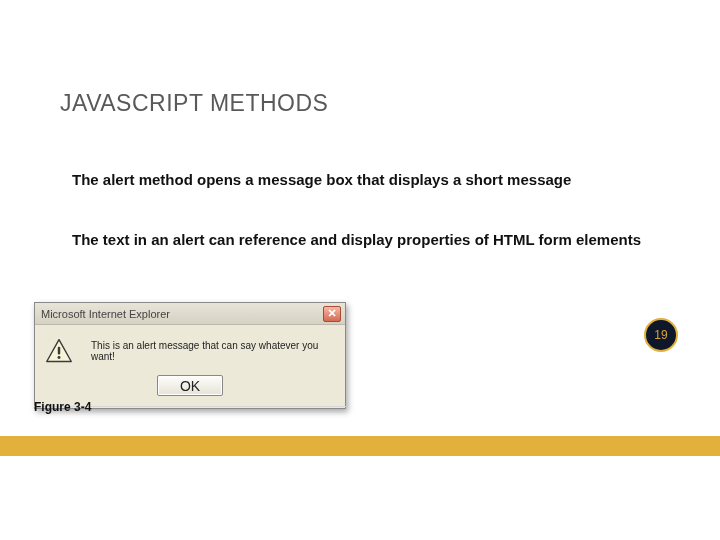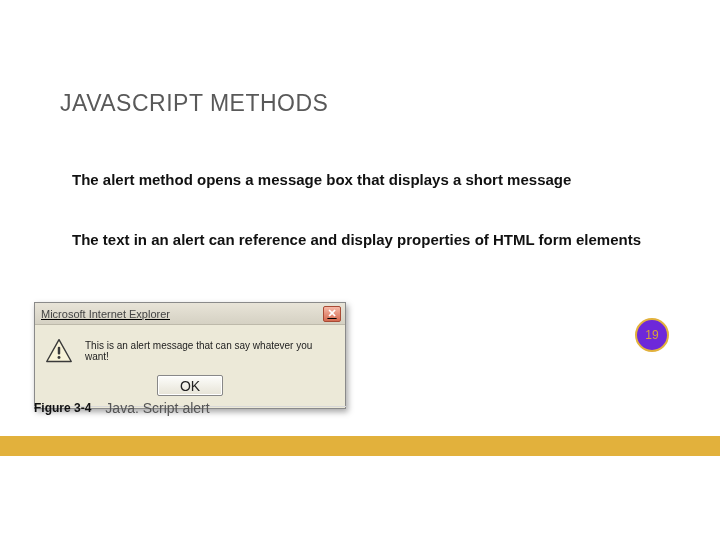--- a/index.html
+++ b/index.html
@@ -16,66 +16,65 @@
     border: 1px solid #8a8a8a; background: #ece9d8;
     box-shadow: 2px 3px 6px rgba(0,0,0,0.35);
     font-family: Tahoma, Arial, sans-serif;
   }
   .alert-titlebar {
     height: 22px;
     background: linear-gradient(#e8e4d8, #d5d1c3);
     display: flex; align-items: center; justify-content: space-between;
     padding: 0 4px 0 6px;
     border-bottom: 1px solid #bdb9aa;
-    text-decoration: underline;
   }
   .alert-titlebar .wtitle { font-size: 11px; color: #444; }
   .close-btn {
     width: 18px; height: 16px;
     background: linear-gradient(#f6b9a8, #d46a50);
     border: 1px solid #a84a34; border-radius: 2px;
     display: flex; align-items: center; justify-content: center;
     color: #fff; font-size: 11px; font-weight: 700; line-height: 1;
   }
   .alert-body {
-    display: flex; align-items: center; gap: 12px;
+    display: flex; align-items: center; gap: 18px;
     padding: 12px 10px 10px 10px;
   }
   .warn-icon {
     width: 28px; height: 28px; flex: 0 0 28px;
   }
   .alert-msg { font-size: 10px; color: #222; }
   .alert-buttons { display: flex; justify-content: center; padding: 0 0 12px 0; }
   .ok-btn {
     min-width: 66px; height: 21px;
     background: linear-gradient(#fdfdfb, #e6e3d6);
     border: 1px solid #888; border-radius: 2px;
     font-size: 14px; color: #222;
     box-shadow: inset 0 0 0 1px #fff;
   }
 
   
   .figcap {
     position: absolute; left: 34px; top: 400px;
-    display: flex; align-items: center; gap: 14px;
+    display: flex; gap: 22px;
     font-family: "Helvetica Neue", Arial, sans-serif;
   }
   .figcap .fignum { font-size: 12px; font-weight: 700; color: #111; }
   .figcap .figtitle { font-size: 14px; color: #555; font-weight: 300; }
   .fig-divider {
     position: absolute; left: 34px; top: 406px; width: 312px; height: 0;
     border-top: 1px solid #d8d8d8;
   }
 
   
   .gold-band { position: absolute; left: 0; top: 436px; width: 720px; height: 20px; background: #e2b13c; }
   .page-badge {
-    position: absolute; right: 51px; bottom: 28px;
+    position: absolute; right: 42px; bottom: 28px;
     width: 34px; height: 34px; border-radius: 50%;
-    background: #6d28d9; border: 2px solid #e2b13c;
+    background: #0f172a; border: 2px solid #e2b13c;
     display: flex; align-items: center; justify-content: center;
     color: #d9a437; font-size: 12px; font-weight: 400;
   }
 </style>
 </head>
 <body>
 
 <div class="slide">
 
   <div class="title">JAVASCRIPT METHODS</div>
@@ -101,21 +100,20 @@
       <div class="alert-msg">This is an alert message that can say whatever you want!</div>
     </div>
     <div class="alert-buttons">
       <button class="ok-btn">OK</button>
     </div>
   </div>
 
   <div class="fig-divider"></div>
   <div class="figcap">
     <span class="fignum">Figure 3-4</span>
-    <span class="figtitle">Java. Script alert</span>
   </div>
 
   <div class="gold-band"></div>
 
   <div class="page-badge">
     <span>19</span>
   </div>
 
 </div>
 

